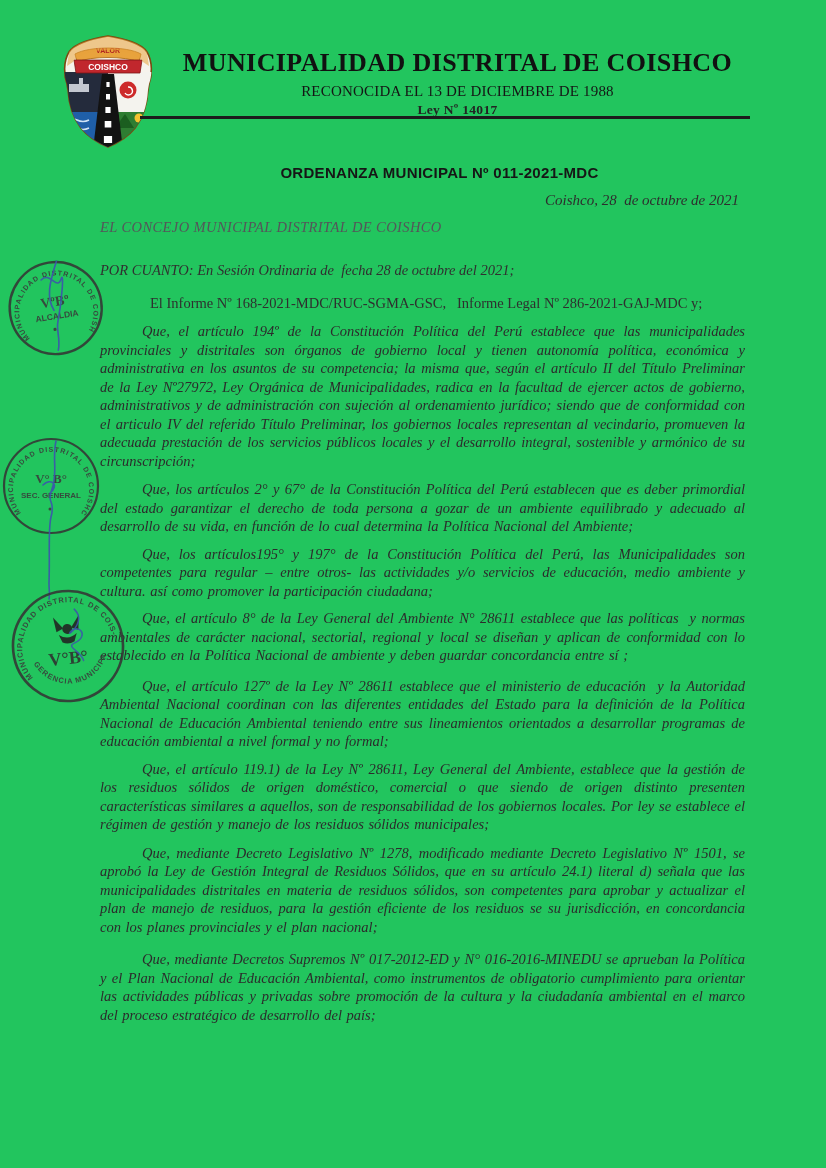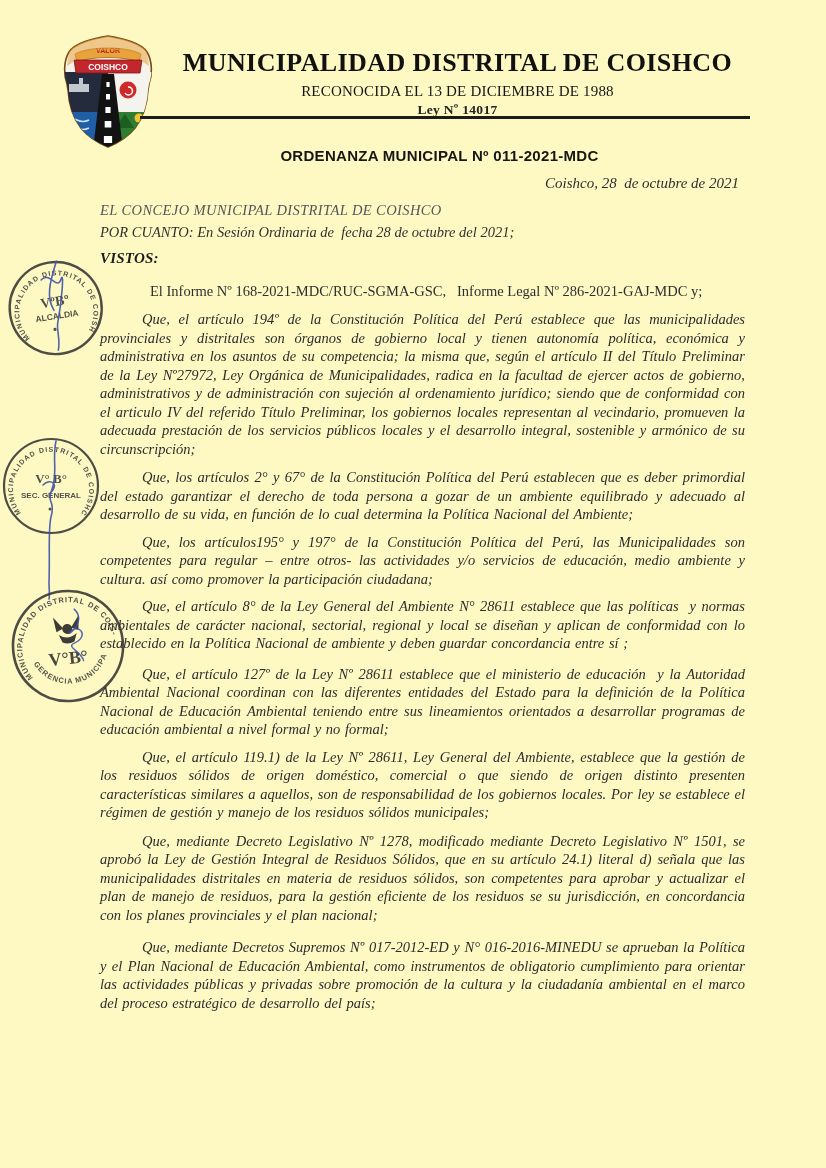--- a/index.html
+++ b/index.html
@@ -1,44 +1,44 @@
 <!DOCTYPE html>
 <html><head>
 <meta charset="utf-8">
 <style>
   html,body{margin:0;padding:0;background:#e9e9e9;}
   .page{
     position:relative;
     width:826px;height:1168px;
-    background:#fef9c3;
+    background:#22c55e;
     margin:0 auto;
     overflow:hidden;
     font-family:"Liberation Serif", serif;
     color:#2b2b2b;
   }
   
   .crest{position:absolute;left:55px;top:32px;width:106px;height:118px;}
   .header-text{position:absolute;left:165px;top:48px;width:585px;text-align:center;}
   .header-title{
     font-family:"Liberation Serif", serif;
     font-weight:bold;font-size:26px;letter-spacing:0.4px;color:#111;margin:0;
   }
   .header-subtitle{font-weight:normal;font-size:15px;color:#151515;margin-top:5px;letter-spacing:0.2px;}
   .header-law{font-weight:bold;font-size:13.5px;color:#232323;margin-top:2px;letter-spacing:0.3px;}
   .header-rule{position:absolute;left:140px;top:116px;width:610px;height:3px;background:#1c1c1c;}
   
-  .content{position:absolute;left:100px;top:147px;width:645px;}
+  .content{position:absolute;left:100px;top:164px;width:645px;}
   .doc-heading{
     font-family:"Liberation Sans", sans-serif;
     font-weight:bold;font-size:15px;letter-spacing:0.3px;color:#161616;
     text-align:center;padding-left:34px;margin:0;
   }
   .dateline{text-align:right;font-style:italic;font-size:15px;color:#2e2e2e;margin-top:11px;padding-right:6px;}
   .council{font-style:italic;font-size:14.5px;color:#55555a;margin-top:10px;letter-spacing:0.4px;}
-  .por-cuanto{font-style:italic;font-size:14.5px;color:#303030;margin-top:5px;}
+  .por-cuanto{font-style:italic;font-size:14.5px;color:#303030;margin-top:26px;}
   .section-label{font-style:italic;font-weight:bold;font-size:15px;color:#1d1d1d;margin-top:9px;letter-spacing:0.2px;}
   .vistos-text{font-size:14.5px;color:#2f2f2f;margin-top:16px;text-indent:42px;padding-left:8px;}
   .para{
     font-style:italic;font-size:14.5px;line-height:18.5px;color:#2c2c2c;
     text-align:justify;text-indent:42px;margin:10px 0 0 0;word-spacing:1px;
   }
   .para.g9{margin-top:9px;}
   .para.g12{margin-top:12px;}
   .para.g14{margin-top:14px;}
   
@@ -94,21 +94,20 @@
     <div class="header-subtitle">RECONOCIDA EL 13 DE DICIEMBRE DE 1988</div>
     <div class="header-law">Ley Nº 14017</div>
   </div>
   <div class="header-rule"></div>
 
   <main class="content">
     <h2 class="doc-heading">ORDENANZA MUNICIPAL Nº 011-2021-MDC</h2>
     <div class="dateline">Coishco, 28&nbsp; de octubre de 2021</div>
     <div class="council">EL CONCEJO MUNICIPAL DISTRITAL DE COISHCO</div>
     <div class="por-cuanto">POR CUANTO: En Sesión Ordinaria de&nbsp; fecha 28 de octubre del 2021;</div>
-    <div class="section-label">VISTOS:</div>
     <div class="vistos-text">El Informe Nº 168-2021-MDC/RUC-SGMA-GSC,&nbsp;&nbsp; Informe Legal Nº 286-2021-GAJ-MDC y;</div>
 
     <p class="para">Que, el artículo 194º de la Constitución Política del Perú establece que las municipalidades provinciales y distritales son órganos de gobierno local y tienen autonomía política, económica y administrativa en los asuntos de su competencia; la misma que, según el artículo II del Título Preliminar de la Ley Nº27972, Ley Orgánica de Municipalidades, radica en la facultad de ejercer actos de gobierno, administrativos y de administración con sujeción al ordenamiento jurídico; siendo que de conformidad con el articulo IV del referido Título Preliminar, los gobiernos locales representan al vecindario, promueven la adecuada prestación de los servicios públicos locales y el desarrollo integral, sostenible y armónico de su circunscripción;</p>
     <p class="para">Que, los artículos 2° y 67° de la Constitución Política del Perú establecen que es deber primordial del estado garantizar el derecho de toda persona a gozar de un ambiente equilibrado y adecuado al desarrollo de su vida, en función de lo cual determina la Política Nacional del Ambiente;</p>
     <p class="para g9">Que, los artículos195° y 197° de la Constitución Política del Perú, las Municipalidades son competentes para regular – entre otros- las actividades y/o servicios de educación, medio ambiente y cultura. así como promover la participación ciudadana;</p>
     <p class="para g9">Que, el artículo 8° de la Ley General del Ambiente N° 28611 establece que las políticas&nbsp; y normas ambientales de carácter nacional, sectorial, regional y local se diseñan y aplican de conformidad con lo establecido en la Política Nacional de ambiente y deben guardar concordancia entre sí ;</p>
     <p class="para g12">Que, el artículo 127º de la Ley Nº 28611 establece que el ministerio de educación&nbsp; y la Autoridad Ambiental Nacional coordinan con las diferentes entidades del Estado para la definición de la Política Nacional de Educación Ambiental teniendo entre sus lineamientos orientados a desarrollar programas de educación ambiental a nivel formal y no formal;</p>
     <p class="para g9">Que, el artículo 119.1) de la Ley Nº 28611, Ley General del Ambiente, establece que la gestión de los residuos sólidos de origen doméstico, comercial o que siendo de origen distinto presenten características similares a aquellos, son de responsabilidad de los gobiernos locales. Por ley se establece el régimen de gestión y manejo de los residuos sólidos municipales;</p>
     <p class="para">Que, mediante Decreto Legislativo Nº 1278, modificado mediante Decreto Legislativo Nº 1501, se aprobó la Ley de Gestión Integral de Residuos Sólidos, que en su artículo 24.1) literal d) señala que las municipalidades distritales en materia de residuos sólidos, son competentes para aprobar y actualizar el plan de manejo de residuos, para la gestión eficiente de los residuos se su jurisdicción, en concordancia con los planes provinciales y el plan nacional;</p>
     <p class="para g14">Que, mediante Decretos Supremos Nº 017-2012-ED y N° 016-2016-MINEDU se aprueban la Política y el Plan Nacional de Educación Ambiental, como instrumentos de obligatorio cumplimiento para orientar las actividades públicas y privadas sobre promoción de la cultura y la ciudadanía ambiental en el marco del proceso estratégico de desarrollo del país;</p>

